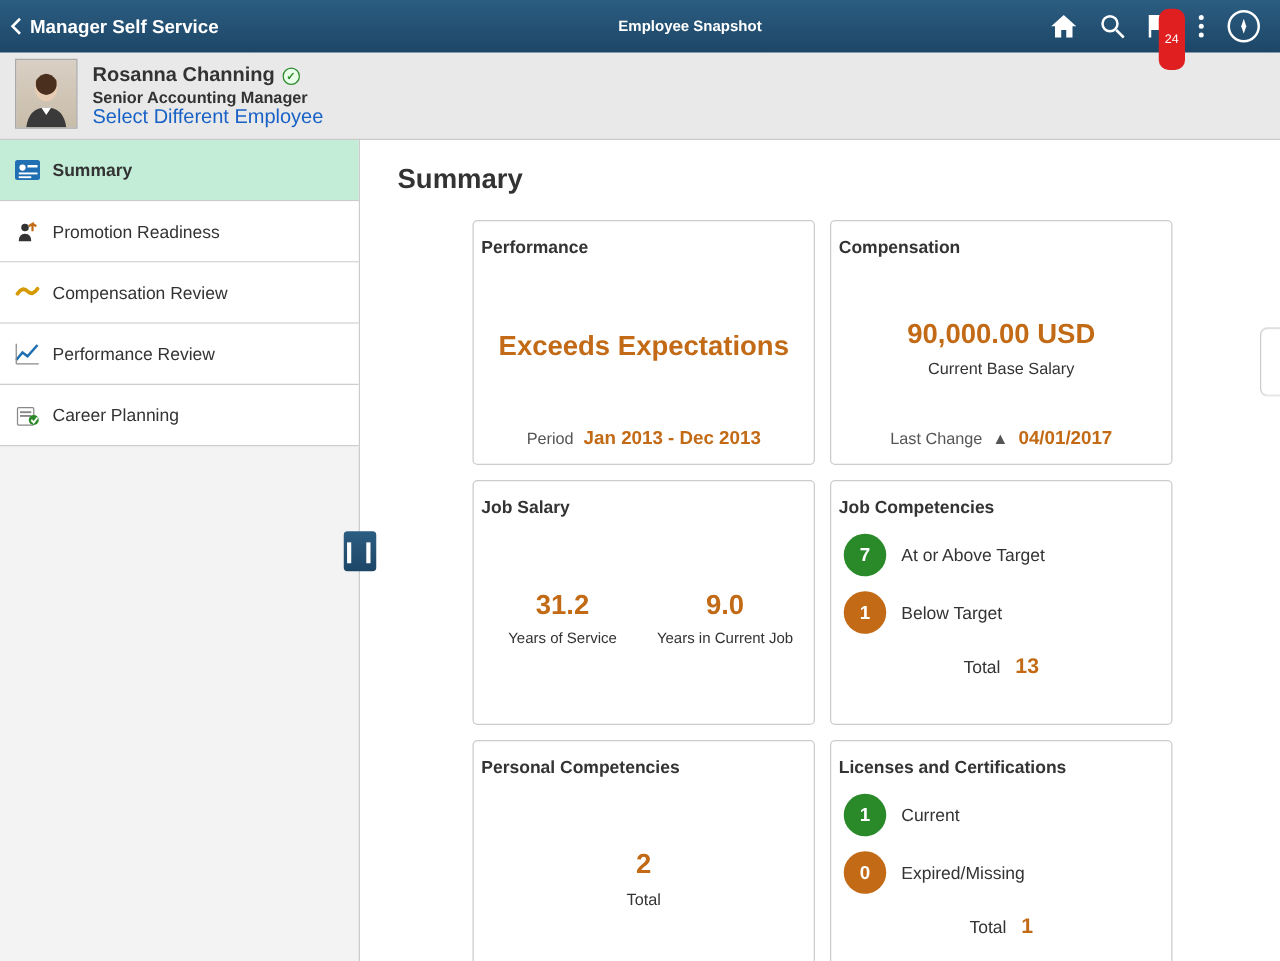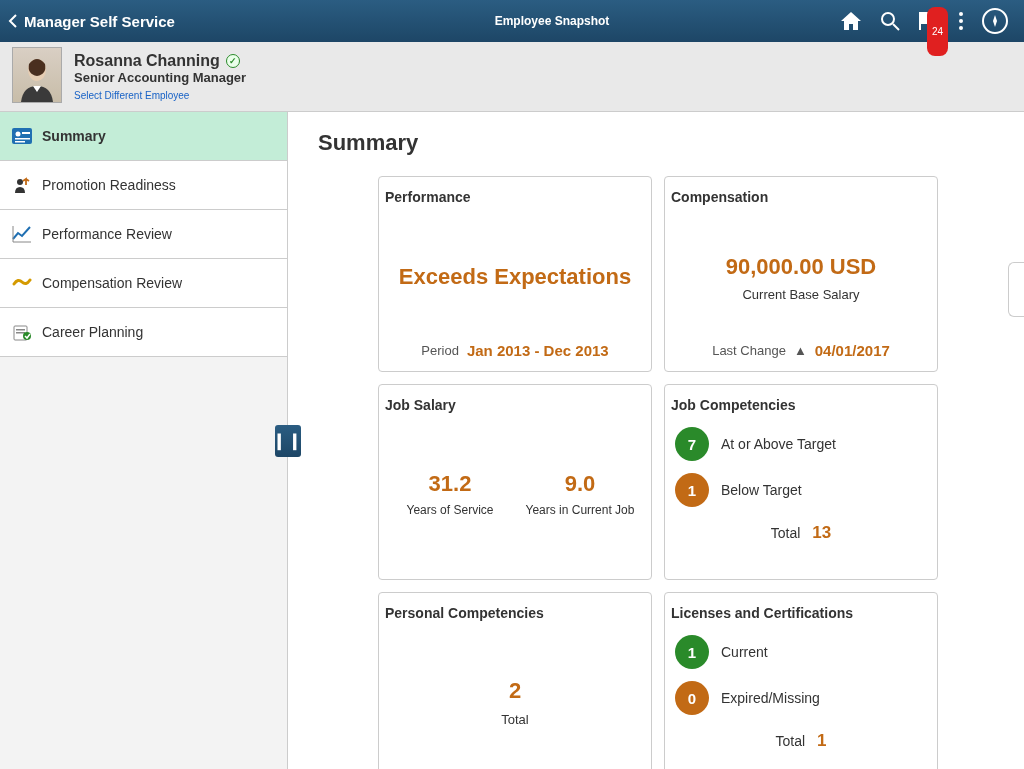--- a/index.html
+++ b/index.html
@@ -83,21 +83,21 @@
   }
   .avatar svg { width: 44px; height: 50px; }
   .emp-info .emp-name { font-weight:bold; font-size:16px; display:flex;align-items:center; gap:6px;}
   .status-dot {
     width:14px;height:14px;border:1px solid #2a8a2a;border-radius:50%;
     display:inline-flex;align-items:center;justify-content:center;
     background:#eaffea;
   }
   .status-dot::after{content:"✓"; font-size:9px; color:#2a8a2a;}
   .emp-title { font-size:13px; color:#333;font-weight:bold; }
-  .emp-link { font-size:10px; color:#1862c6; cursor:pointer; text-decoration:none;}
+  .emp-link { font-size:16px; color:#1862c6; cursor:pointer; text-decoration:none;}
 
   .body {
     display:flex;
     height: calc(769px - 42px - 70px);
     position: relative;
   }
   .sidebar {
     width: 288px;
     background:#f3f3f3;
     border-right:1px solid #ccc;
@@ -276,35 +276,35 @@
             <circle cx="8" cy="6" r="3" fill="#333"></circle>
             <path d="M3 17 Q3 11 8 11 Q13 11 13 17 Z" fill="#333"></path>
             <path d="M14 9 L14 3 L11 5 M14 3 L17 5" stroke="#c26a15" stroke-width="1.8" fill="none"></path>
           </svg>
       </span>
       <span>Promotion Readiness</span>
     </div>
     <div class="side-item">
       <span class="side-icon">
         <svg width="20" height="18" viewBox="0 0 20 18">
+            <path d="M2 10 Q6 4 10 8 Q14 12 18 6" stroke="#d49a00" stroke-width="3" fill="none" stroke-linecap="round"></path>
+            <path d="M4 10 L8 14 L16 6" stroke="#d49a00" stroke-width="2" fill="none" opacity="0"></path>
+          </svg>
+      </span>
+      <span>Compensation Review</span>
+    </div>
+    <div class="side-item">
+      <span class="side-icon">
+        <svg width="20" height="18" viewBox="0 0 20 18">
             <polyline points="1,14 6,8 10,11 18,2" stroke="#1f6fb2" stroke-width="2" fill="none"></polyline>
             <line x1="1" y1="17" x2="19" y2="17" stroke="#888" stroke-width="1"></line>
             <line x1="1" y1="1" x2="1" y2="17" stroke="#888" stroke-width="1"></line>
           </svg>
       </span>
       <span>Performance Review</span>
-    </div>
-    <div class="side-item">
-      <span class="side-icon">
-        <svg width="20" height="18" viewBox="0 0 20 18">
-            <path d="M2 10 Q6 4 10 8 Q14 12 18 6" stroke="#d49a00" stroke-width="3" fill="none" stroke-linecap="round"></path>
-            <path d="M4 10 L8 14 L16 6" stroke="#d49a00" stroke-width="2" fill="none" opacity="0"></path>
-          </svg>
-      </span>
-      <span>Compensation Review</span>
     </div>
     <div class="side-item">
       <span class="side-icon">
         <svg width="20" height="18" viewBox="0 0 20 18">
             <rect x="2" y="3" width="13" height="14" rx="1" fill="#fff" stroke="#888"></rect>
             <rect x="4" y="6" width="9" height="1.5" fill="#888"></rect>
             <rect x="4" y="9" width="9" height="1.5" fill="#888"></rect>
             <circle cx="15" cy="13" r="4" fill="#2a8a2a"></circle>
             <path d="M13 13 L15 15 L18 11" stroke="#fff" stroke-width="1.5" fill="none"></path>
           </svg>

